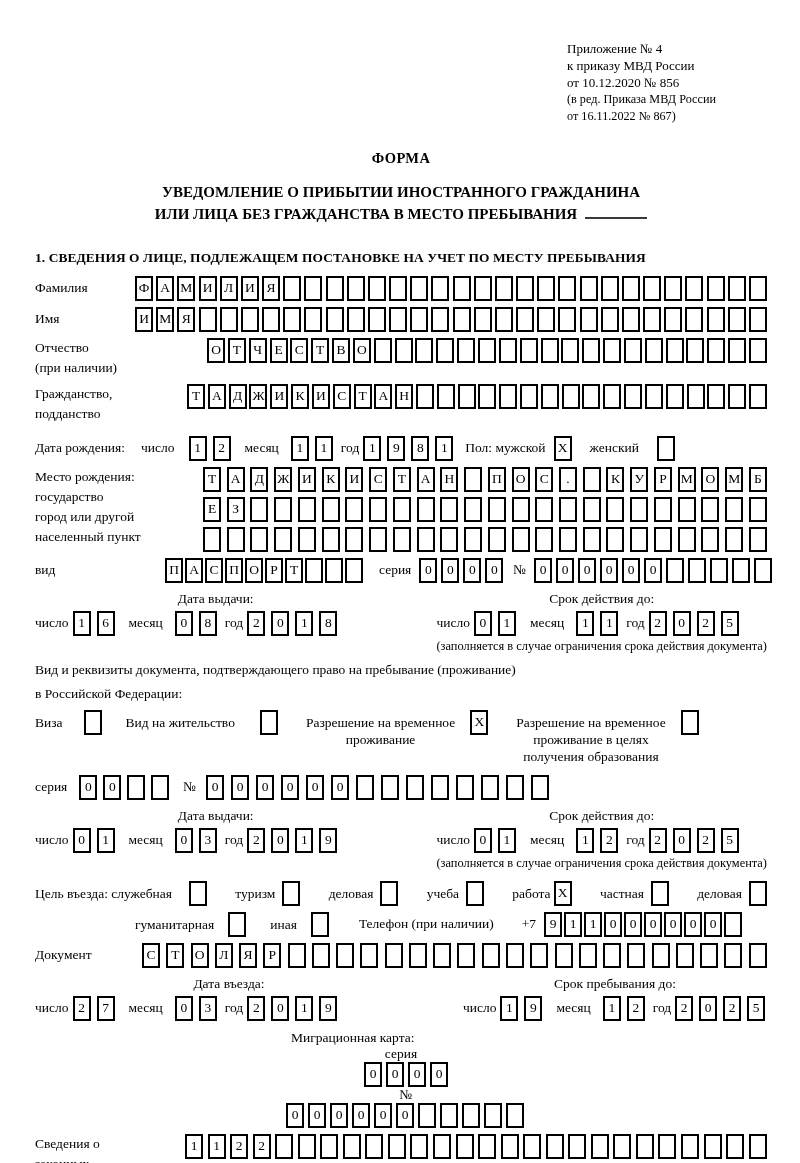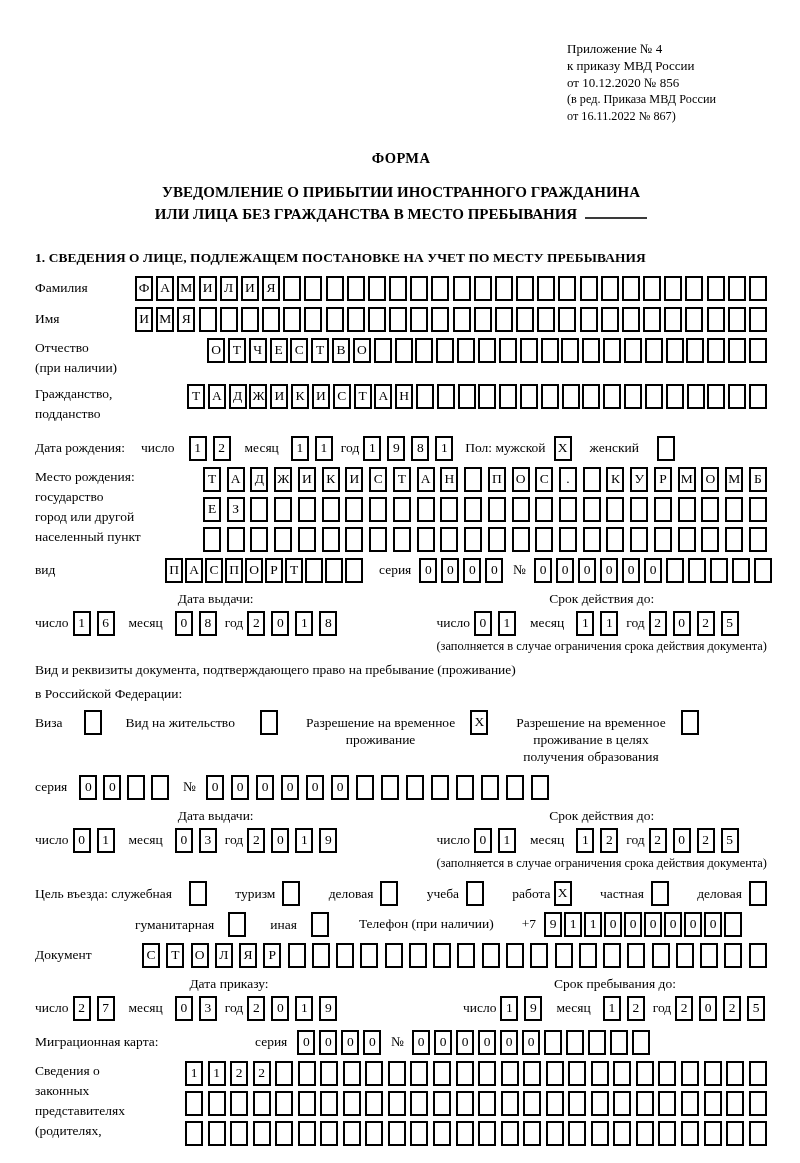--- a/index.html
+++ b/index.html
@@ -636,21 +636,21 @@
         <span class="cell"></span>
         <span class="cell"></span>
         <span class="cell"></span>
         <span class="cell"></span>
         <span class="cell"></span>
       </span>
   </div>
 
   <div class="dates">
     <div class="dleft">
-      <div class="dhead">Дата приказу:</div>
+      <div class="dhead">Дата въезда:</div>
       <div class="drow">
         <span class="lbl">число</span>
         <span class="cells inl g4">
             <span class="cell">2</span>
             <span class="cell">7</span>
           </span>
         <span class="lbl g14">месяц</span>
         <span class="cells inl g12">
             <span class="cell">0</span>
             <span class="cell">3</span>
@@ -681,21 +681,21 @@
         <span class="cells inl g4">
             <span class="cell">2</span>
             <span class="cell">0</span>
             <span class="cell">2</span>
             <span class="cell">5</span>
           </span>
       </div>
     </div>
   </div>
 
-  <div class="row" style="margin-top:9px;">
+  <div class="row" style="margin-top:9px;flex-direction:column;">
     <span class="lbl w220">Миграционная карта:</span>
     <span class="lbl">серия</span>
     <span class="cells inl g10" style="gap:4px">
         <span class="cell">0</span>
         <span class="cell">0</span>
         <span class="cell">0</span>
         <span class="cell">0</span>
       </span>
     <span class="lbl g10">№</span>
     <span class="cells inl g8" style="gap:4px">

